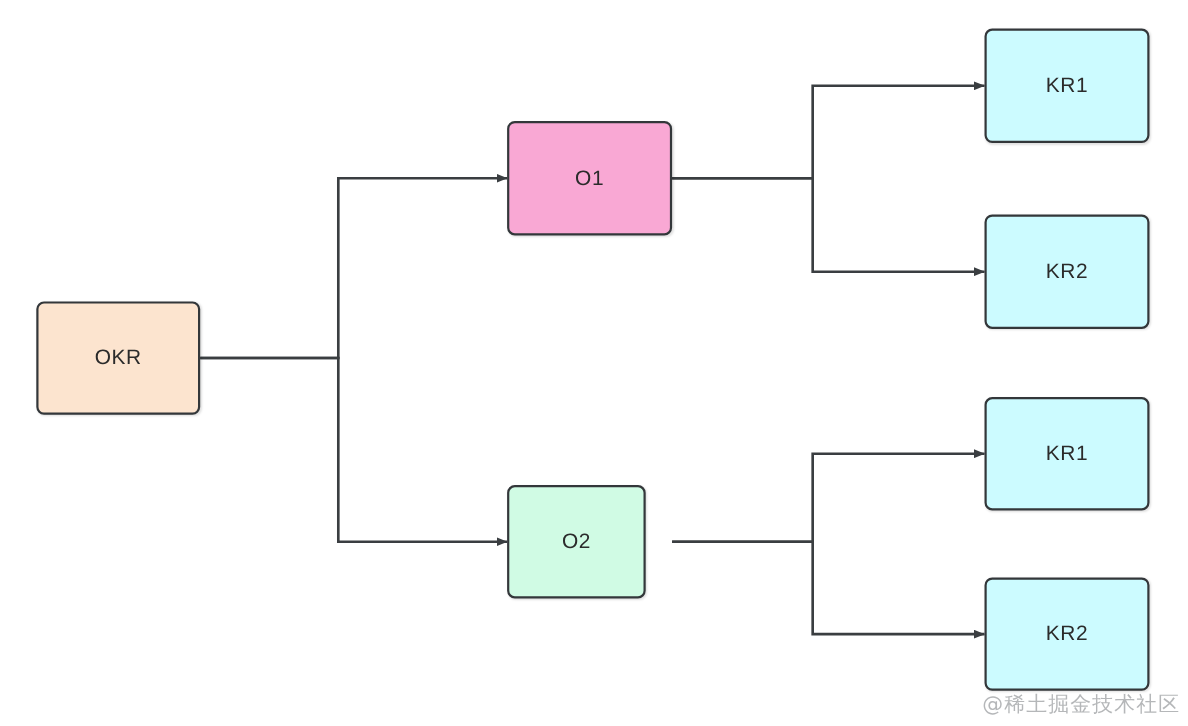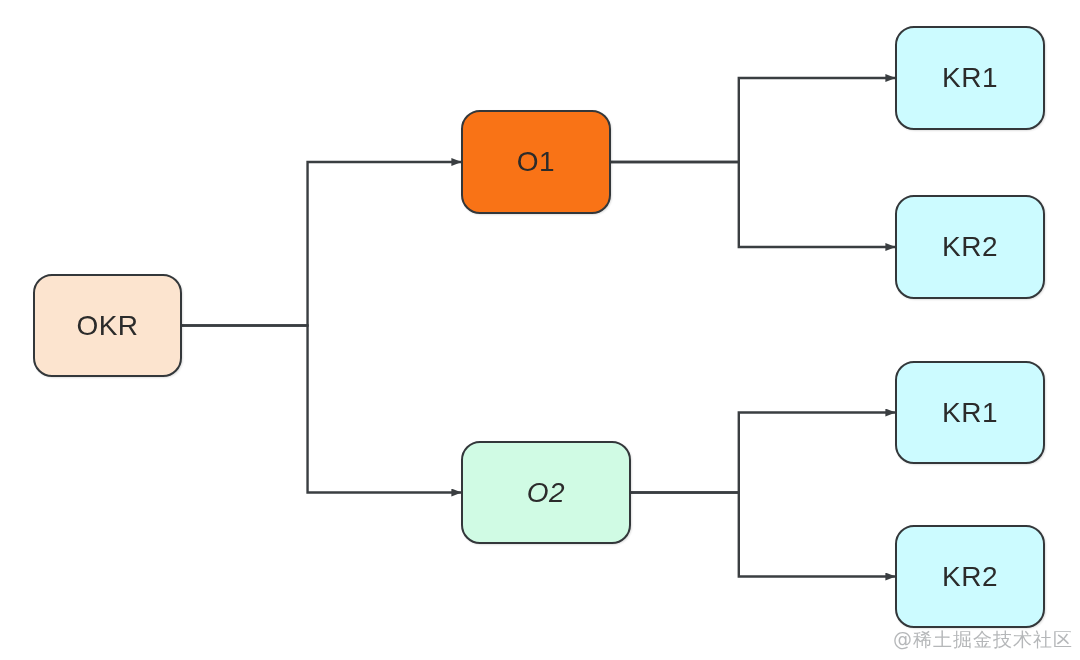--- a/index.html
+++ b/index.html
@@ -22,25 +22,25 @@
     left: 0;
     top: 0;
     width: 1080px;
     height: 660px;
     pointer-events: none;
   }
   .node {
     position: absolute;
     box-sizing: border-box;
     border: 2px solid #33373a;
-    border-radius: 19px;
+    border-radius: 7px;
     display: flex;
     align-items: center;
     justify-content: center;
-    font-size: 28px;
+    font-size: 19px;
     color: #2b2b2b;
     letter-spacing: 0.5px;
     font-family: "Liberation Sans", sans-serif;
     box-shadow: 1px 1px 2px rgba(0,0,0,0.12);
   }
   .node-label {
     line-height: 1;
     user-select: none;
   }
   .watermark {
@@ -72,25 +72,25 @@
         <path d="M 611 162 L 738.8 162 L 738.8 247 L 895 247" marker-end="url(#arrowhead)"></path>
         <path d="M 611 492.5 L 738.8 492.5 L 738.8 412.5 L 895 412.5" marker-end="url(#arrowhead)"></path>
         <path d="M 611 492.5 L 738.8 492.5 L 738.8 576.5 L 895 576.5" marker-end="url(#arrowhead)"></path>
       </g>
   </svg>
 
   <div class="node" style="left: 33px; top: 274px; width: 149px; height: 103px; background: rgb(252, 228, 207); text-align: right;">
     <span class="node-label">OKR</span>
   </div>
 
-  <div class="node" style="left: 461px; top: 110px; width: 150px; height: 104px; background: #f97316;">
+  <div class="node" style="left: 461px; top: 110px; width: 150px; height: 104px; background: #f9a8d4;">
     <span class="node-label">O1</span>
   </div>
 
-  <div class="node" style="left: 461px; top: 441px; width: 170px; height: 103px; background: rgb(208, 251, 228); font-style: italic;">
+  <div class="node" style="left: 461px; top: 441px; width: 126px; height: 103px; background: rgb(208, 251, 228);">
     <span class="node-label">O2</span>
   </div>
 
   <div class="node" style="left: 895px; top: 26px; width: 150px; height: 104px; background: rgb(204, 251, 255);">
     <span class="node-label">KR1</span>
   </div>
 
   <div class="node" style="left: 895px; top: 195px; width: 150px; height: 104px; background: rgb(204, 251, 255);">
     <span class="node-label">KR2</span>
   </div>

